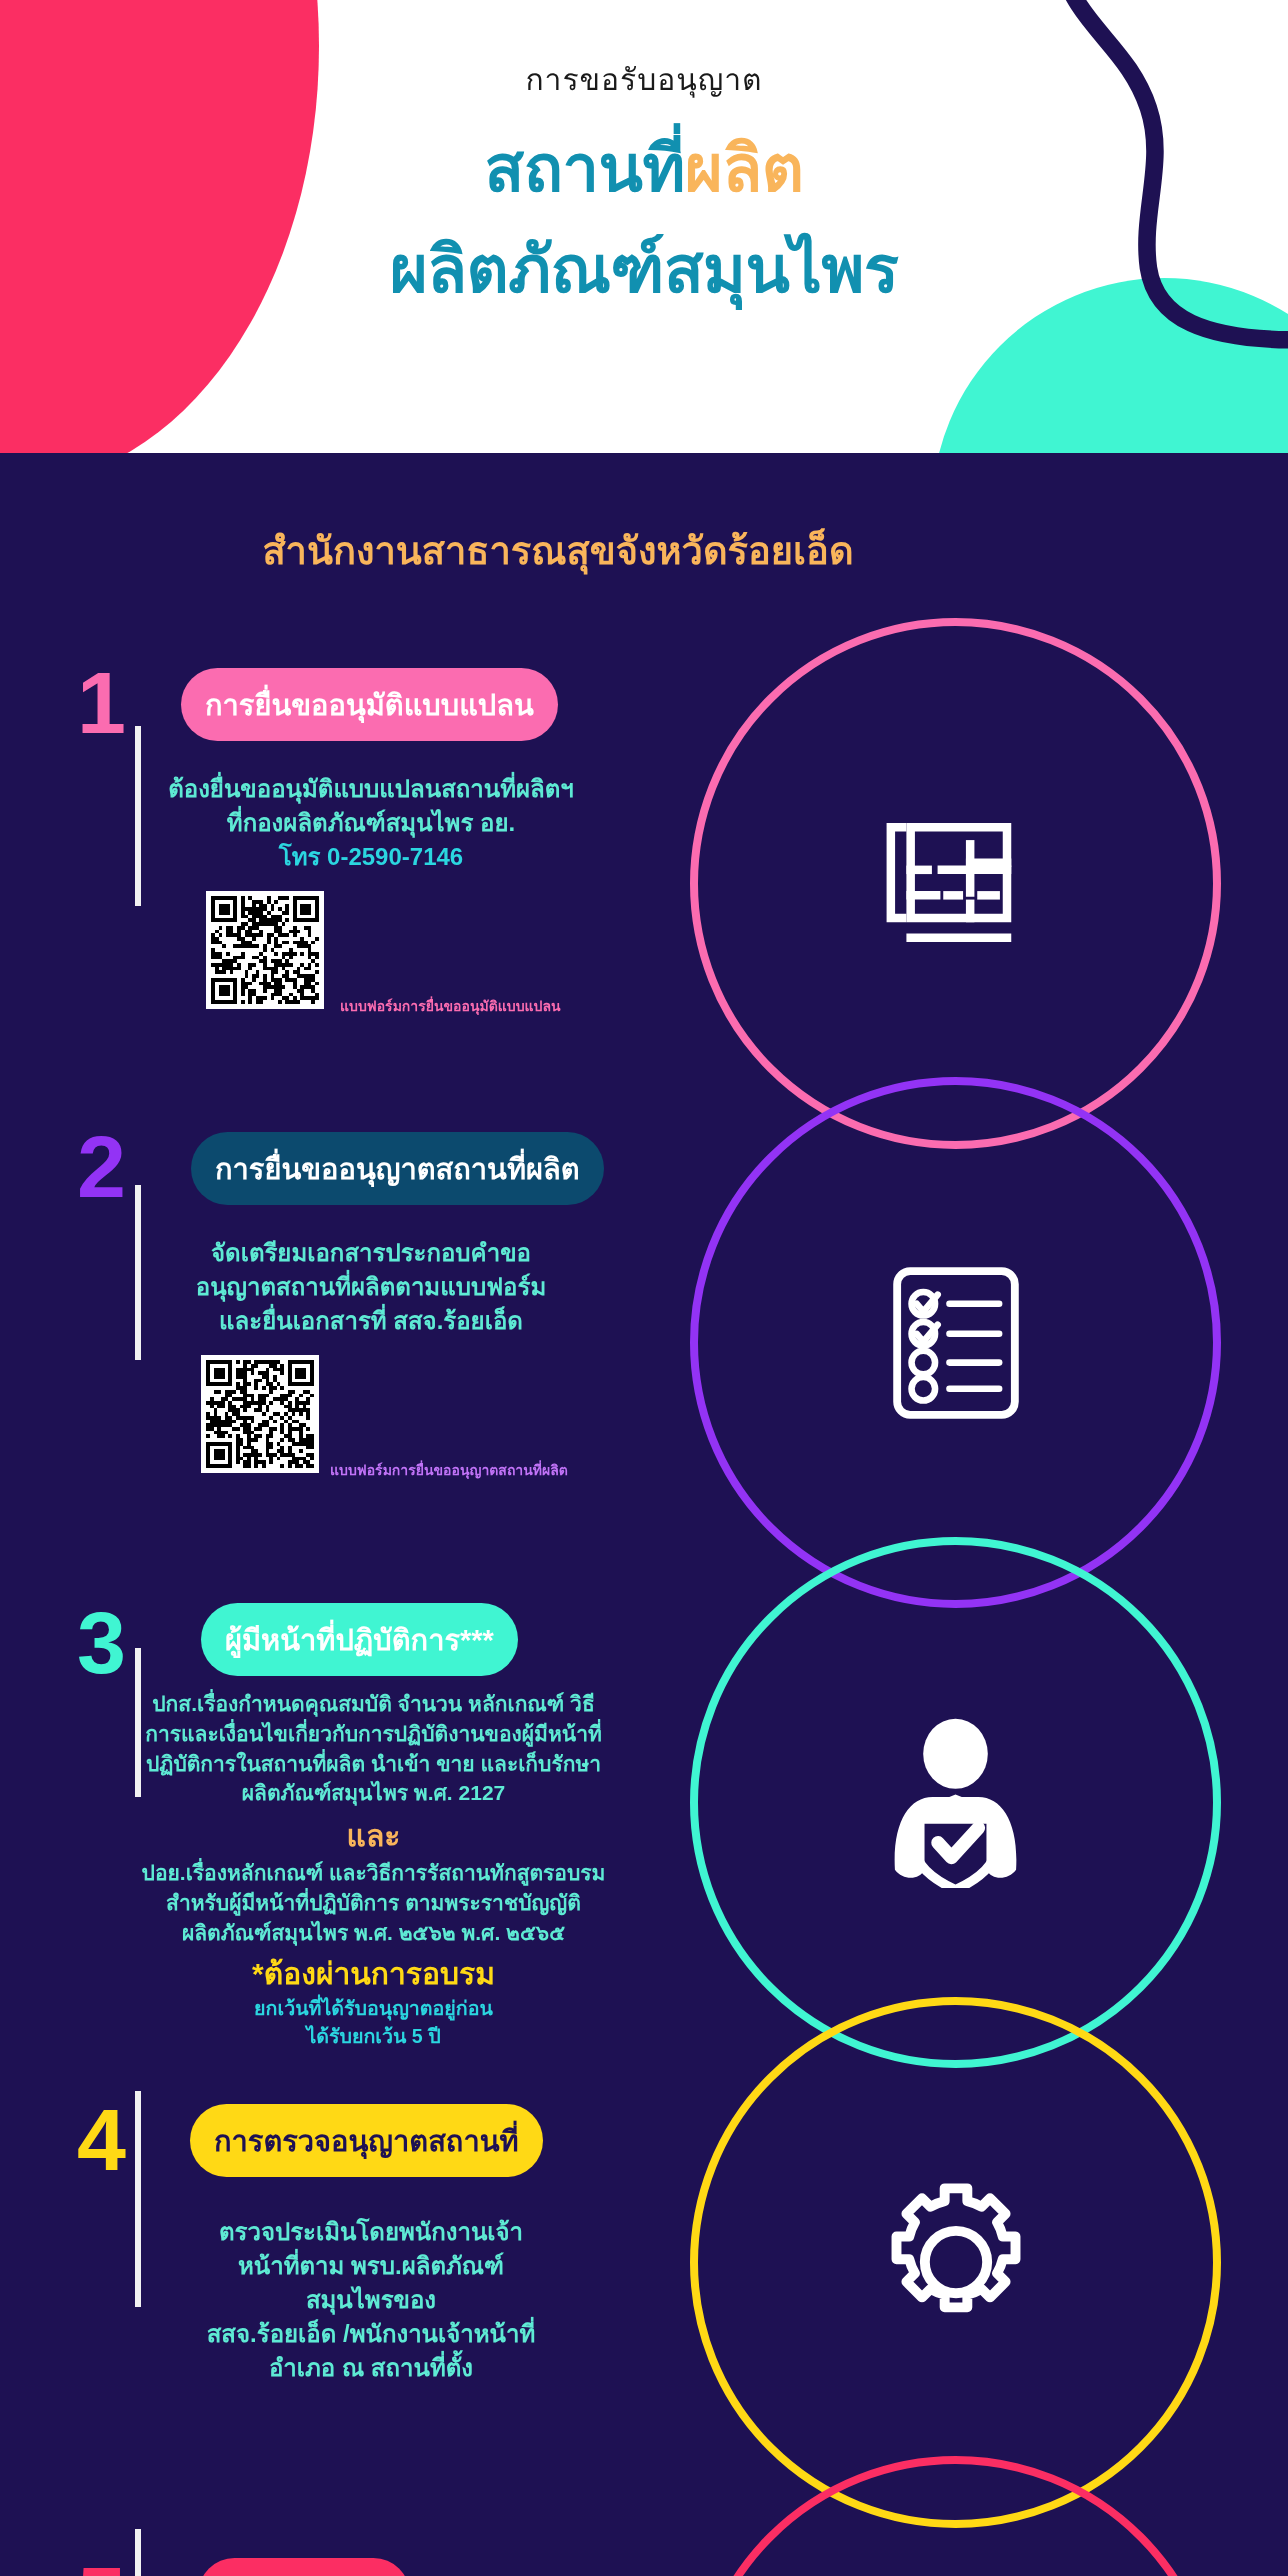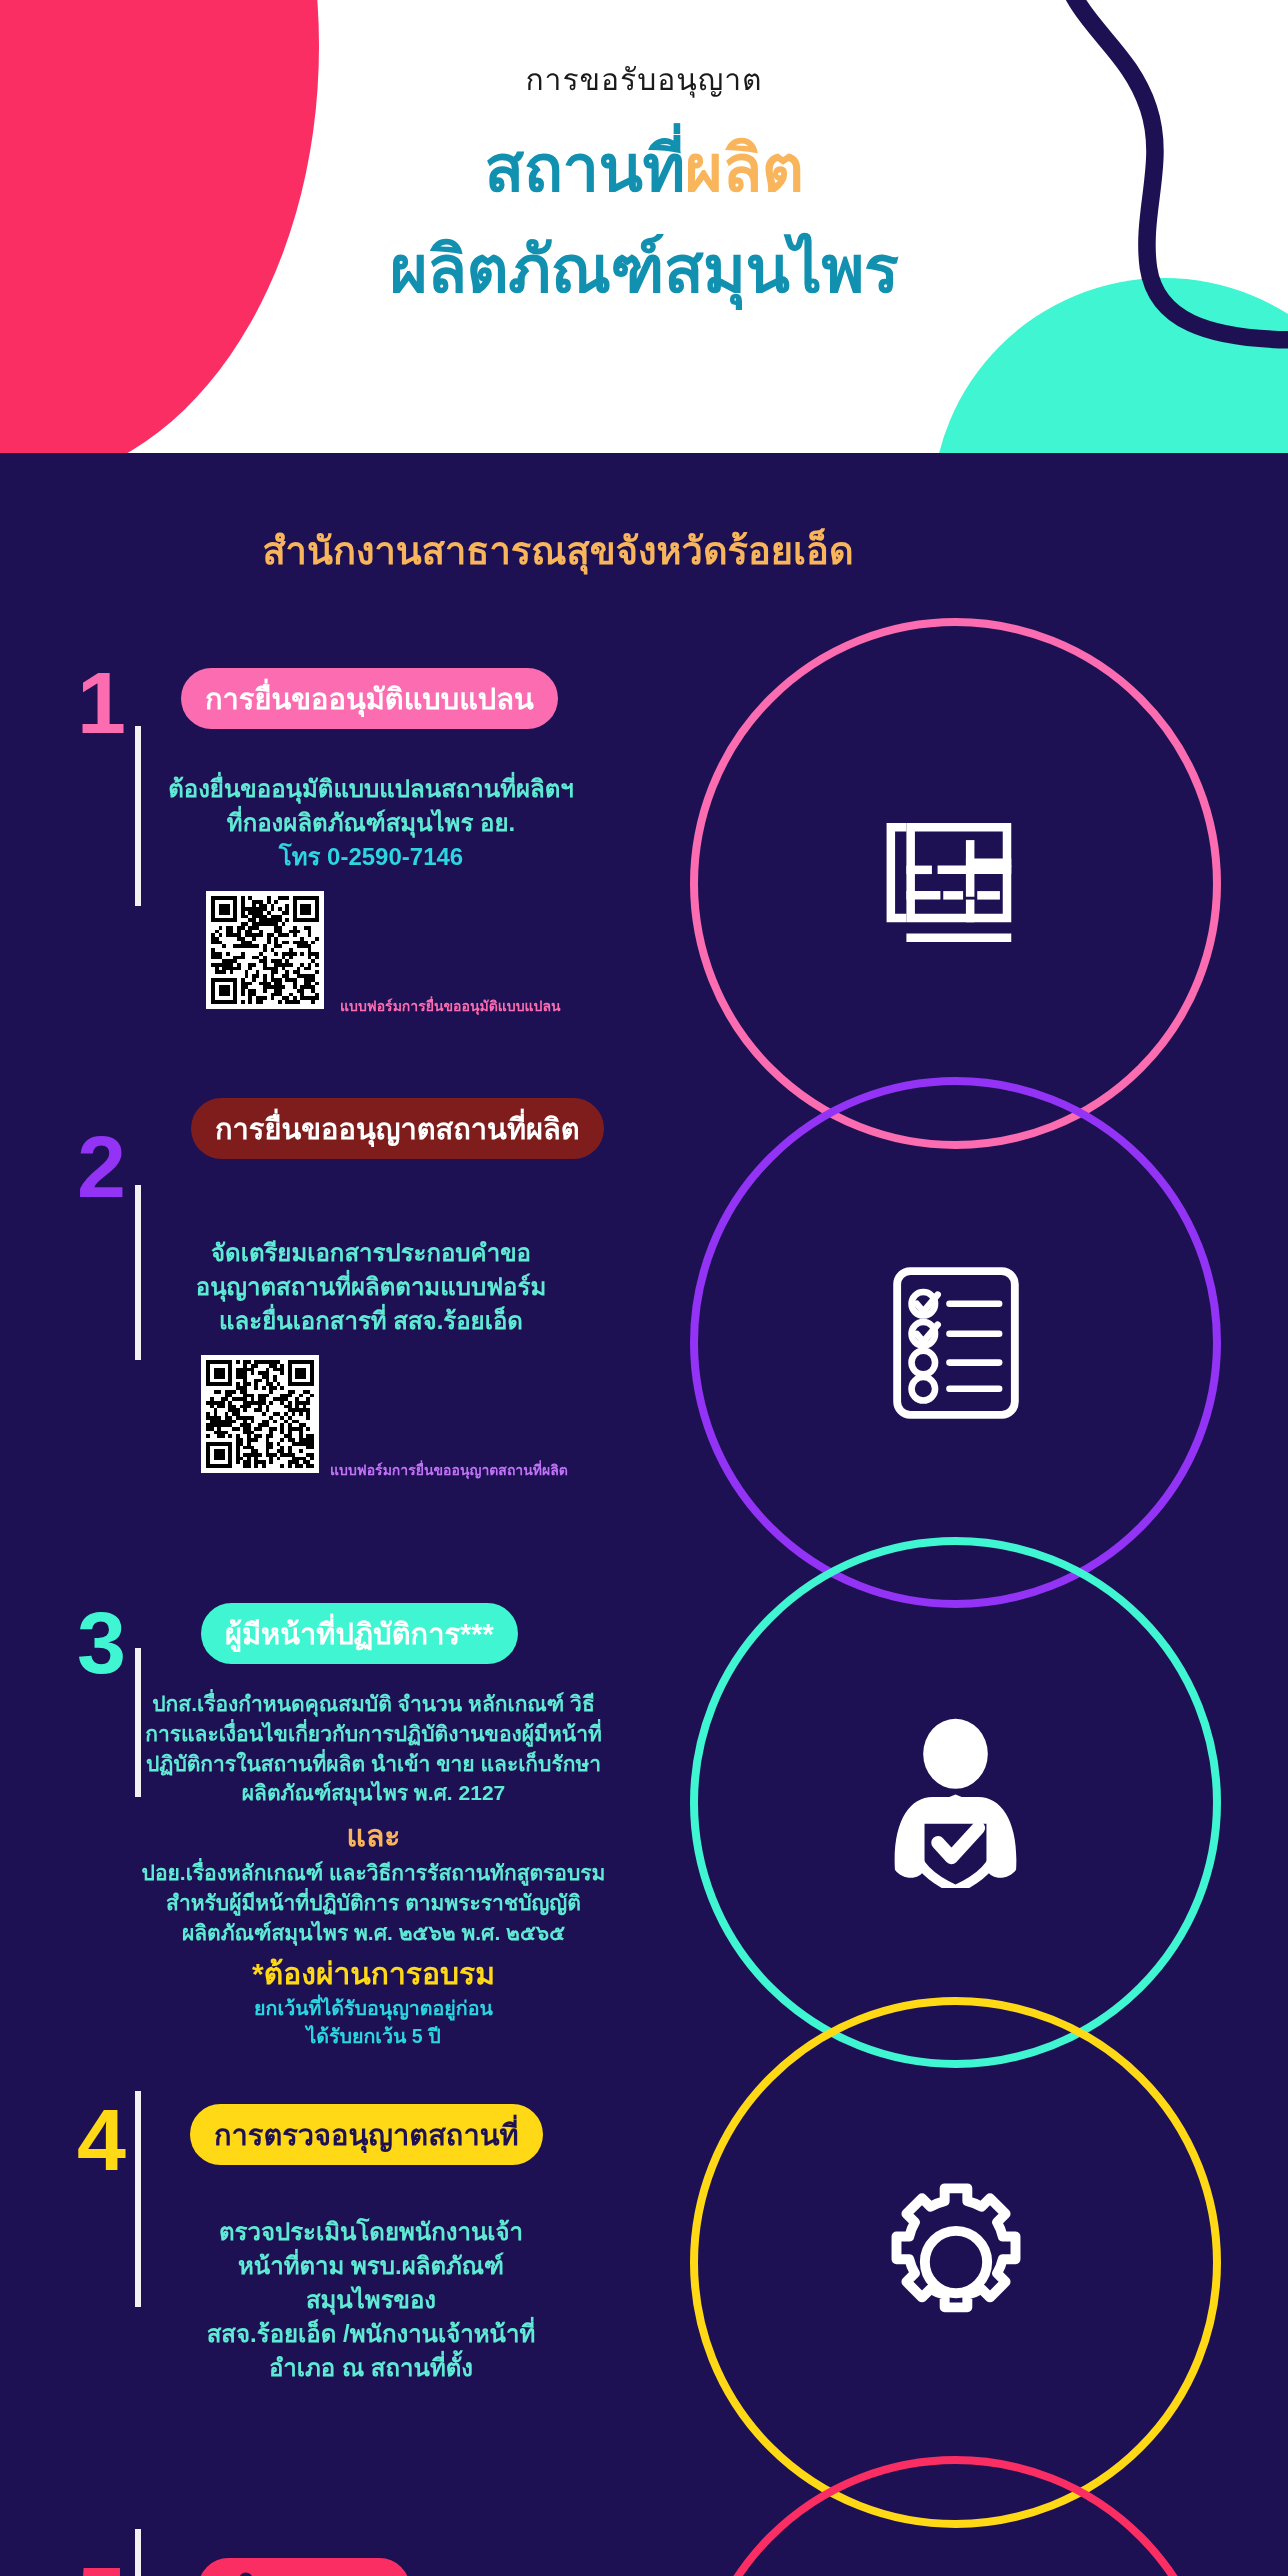--- a/index.html
+++ b/index.html
@@ -64,21 +64,21 @@
   }
   .ring-ico {
     position:absolute; display:flex; align-items:center; justify-content:center;
   }
   .step-num {
     position:absolute; font-size:88px; font-weight:800; line-height:1;
   }
   .pill {
     position:absolute; border-radius:46px;
     display:flex; align-items:center; justify-content:center;
-    padding:0 24px; height:61px;
+    padding:0 24px; height:73px;
   }
   .pill span { font-size:29px; font-weight:800; white-space:nowrap; }
 
   .step-body {
     position:absolute; text-align:center; color:#ffffff;
     font-size:24px; font-weight:700; line-height:1.42;
   }
   .step-body .t-cyan { color:#2bd6e0; }
   .step-body .t-amber { color:#f9b55b; }
   .step-body .t-yellow { color:#ffd915; }
@@ -1038,21 +1038,21 @@
       <i class=""></i>
       <i class="w"></i>
       <i class="w"></i>
       <i class="w"></i>
       <i class=""></i>
       <i class="w"></i>
     </div>
   <div class="qr-cap" style="left:340px; top:542px; color:#fb6cb0;">แบบฟอร์มการยื่นขออนุมัติแบบแปลน</div>
 
   <div class="step-num" style="left:77px; top:670px; color:#9333f5;">2</div>
-  <div class="pill" style="left:191px; top:645px; background:#7f1d1d;">
+  <div class="pill" style="left:191px; top:679px; background:#0c4a6e;">
     <span style="color:#ffffff;">การยื่นขออนุญาตสถานที่ผลิต</span>
   </div>
   <div class="step-body" style="left:129px; top:783px; width:484px;">
     <div class="t-white">จัดเตรียมเอกสารประกอบคำขอ</div>
     <div class="t-white">อนุญาตสถานที่ผลิตตามแบบฟอร์ม</div>
     <div class="t-white">และยื่นเอกสารที่ สสจ.ร้อยเอ็ด</div>
   </div>
   <div class="qr" id="qr2" style="left:201px; top:902px; width:118px; height:118px;">
       <i class=""></i>
       <i class=""></i>

